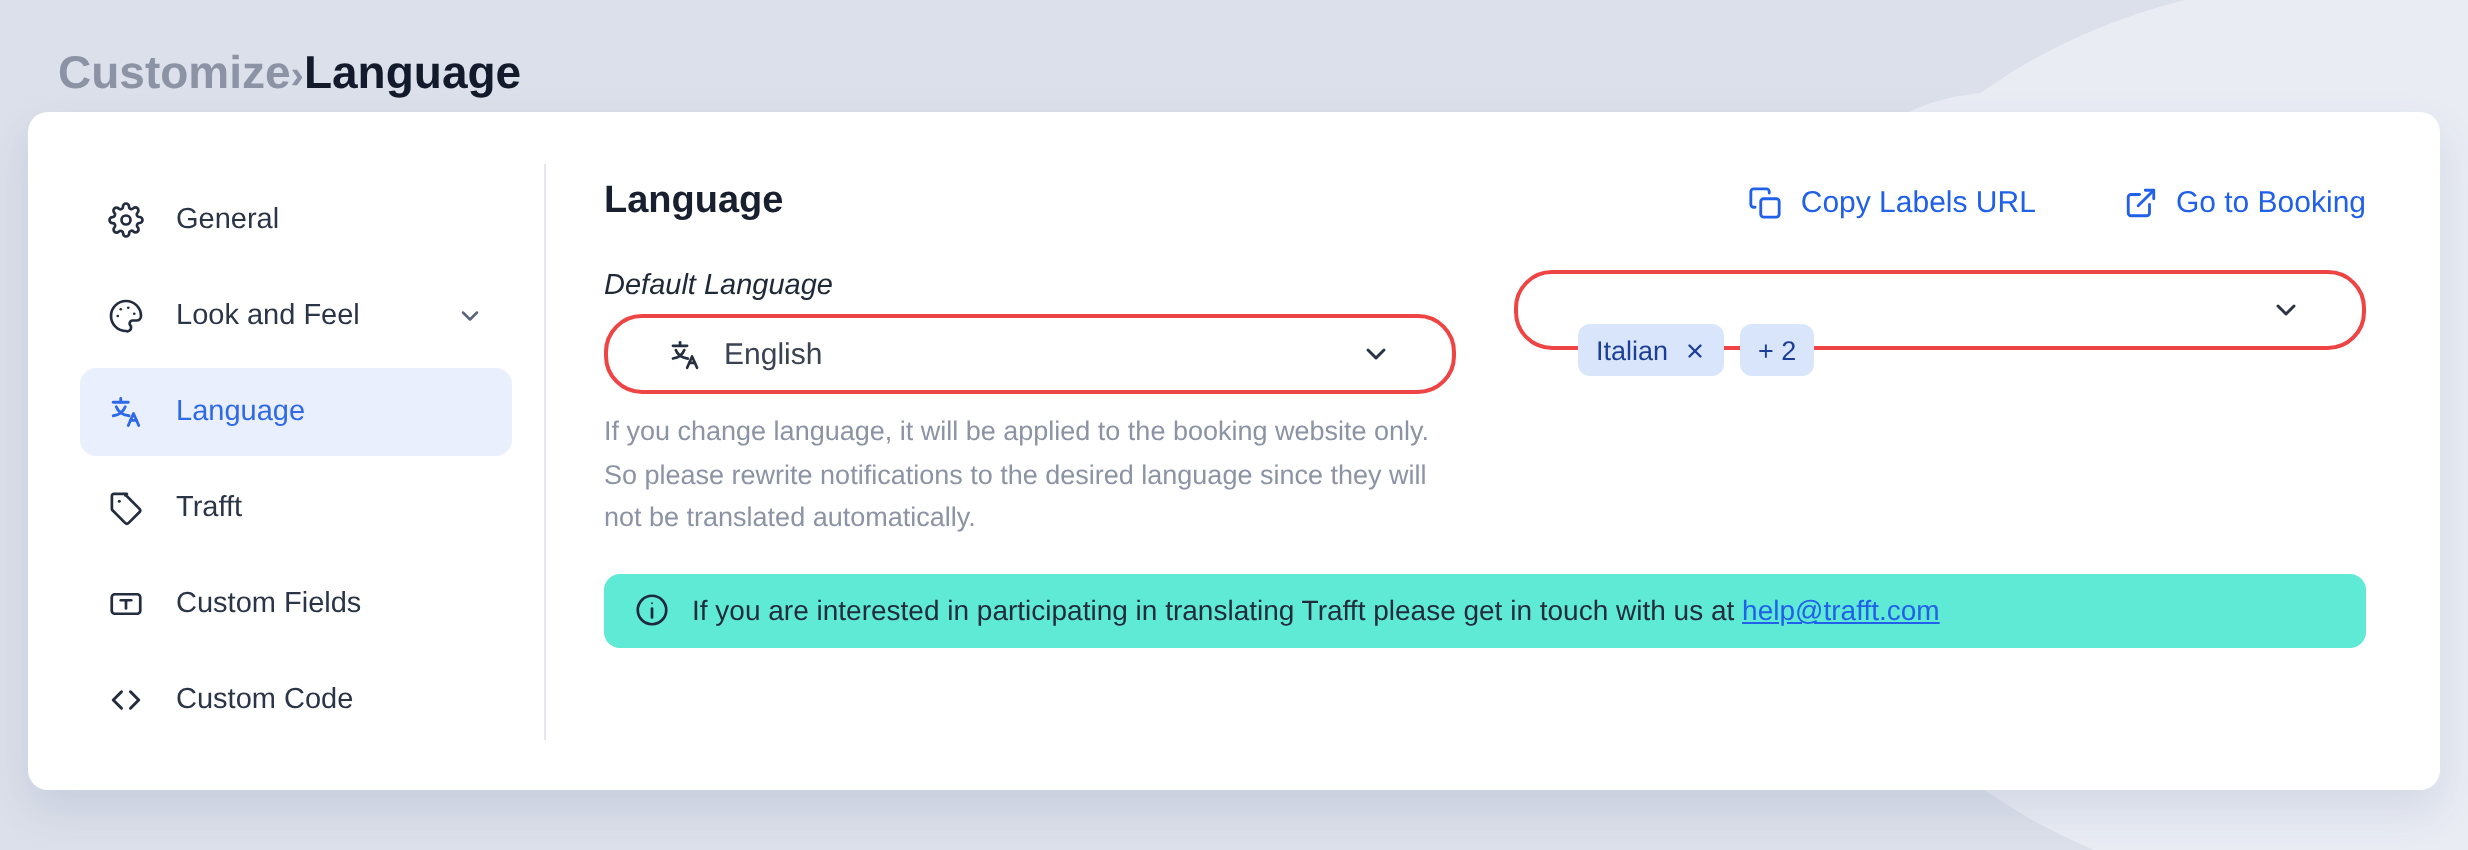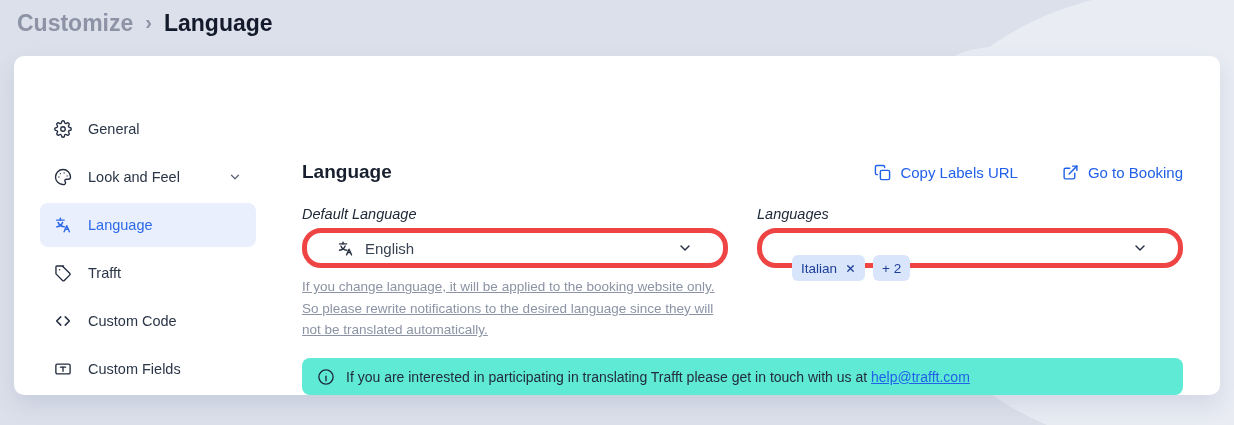--- a/index.html
+++ b/index.html
@@ -14,33 +14,32 @@
   .blob-big {
     position:absolute; width:560px; height:460px; right:-220px; top:-10px;
     background:#e9ecf3; border-radius:50%;
   }
   .blob-small {
     position:absolute; width:120px; height:44px; left:945px; top:46px;
     background:#e9ecf3; border-radius:50%;
   }
   
   .breadcrumb {
-    position:relative; height:50px; display:flex; align-items:flex-start;
-    padding:10px 0 0 17px; gap:12px; font-size:23px;
+    position:relative; height:50px; display:flex; align-items:flex-end;
+    padding:10px 0 0 29px; font-size:23px;
   }
   .crumb-section { color:#8b93a5; font-weight:600; }
   .crumb-sep { color:#8b93a5; font-size:20px; font-weight:600; padding-top:1px; }
   .crumb-page { color:#121a2b; font-weight:700; }
   
   .card {
     position:relative; margin:6px 14px 0; height:339px;
     background:#ffffff; border-radius:10px;
     box-shadow:0 10px 22px rgba(50,70,130,0.12);
     display:flex;
-    align-items:flex-end;
   }
   
   .sidebar { width:258px; padding:32px 16px 0 26px; flex-shrink:0; }
   .side-item {
     height:44px; margin-bottom:4px; display:flex; align-items:center;
     gap:16px; padding:0 14px; border-radius:8px; cursor:pointer;
     color:#2a3547; font-size:14.5px; font-weight:500;
   }
   .side-item svg { flex-shrink:0; color:#232d3f; }
   .side-item.active { background:#e9effc; color:#2e6ae8; }
@@ -54,34 +53,34 @@
   .header-actions { display:flex; align-items:center; gap:44px; }
   .action-link {
     display:flex; align-items:center; gap:9px; color:#2160e8;
     font-size:15px; font-weight:500; text-decoration:none; cursor:pointer;
   }
   
   .columns { display:flex; gap:29px; margin-top:23px; }
   .col { flex:1; min-width:0; }
   .field-label { font-size:14.5px; color:#202938; margin-bottom:6px;font-style:italic; }
   .select-box {
-    height:40px; background:#fff; border:5px solid #ef4444; border-radius:19px;
+    height:40px; background:#fff; border:2px solid #ef4444; border-radius:19px;
     display:flex; align-items:center; padding:0 30px; cursor:pointer;
   }
   .select-box .chev { margin-left:auto; color:#2a3444; }
   .select-value { font-size:15px; color:#3a4353; margin-left:11px; }
   .translate-glyph { color:#273040; }
   .chips { display:flex; gap:8px; align-items:center; }
   .chip {
     display:flex; align-items:center; gap:8px; background:#d8e5fb; color:#1d3f97;
     border-radius:6px; height:26px; padding:0 9px; font-size:13.5px; font-weight:500;margin-top:40px;
   }
   .chip-x { cursor:pointer; color:#1d3f97; display:flex; align-items:center; }
   .help-text {
-    margin-top:8px; font-size:13.5px; line-height:1.6; color:#8b93a4; max-width:430px;text-decoration:underline;
+    margin-top:8px; font-size:13.5px; line-height:1.6; color:#8b93a4; max-width:430px;
   }
   
   .banner {
     margin-top:17px; height:37px; background:#5eead4; border-radius:8px;
     display:flex; align-items:center; gap:11px; padding:0 15px;
     font-size:14px; color:#232c3d;
   }
   .banner svg { flex-shrink:0; color:#1e2940; }
   .banner a { color:#2160e8; cursor:pointer; }
 </style>
@@ -137,34 +136,34 @@
 
     <div class="side-item">
       <svg width="18" height="18" viewBox="0 0 24 24" fill="none" stroke="currentColor" stroke-width="1.8" stroke-linecap="round" stroke-linejoin="round">
           <path d="M12.6 2.6H3.9a1.3 1.3 0 0 0-1.3 1.3v8.7a1.3 1.3 0 0 0 .38.92l8.4 8.4a1.7 1.7 0 0 0 2.4 0l7.1-7.1a1.7 1.7 0 0 0 0-2.4l-8.4-8.4a1.3 1.3 0 0 0-.88-.42Z"></path>
           <circle cx="7.5" cy="7.5" r="1" fill="currentColor" stroke="none"></circle>
         </svg>
       <span>Trafft</span>
     </div>
 
     <div class="side-item">
+      <svg width="18" height="18" viewBox="0 0 24 24" fill="none" stroke="currentColor" stroke-width="1.8" stroke-linecap="round" stroke-linejoin="round">
+          <rect x="2.5" y="5.5" width="19" height="13" rx="2"></rect>
+          <path d="M8.5 9.5h7"></path>
+          <path d="M12 9.5v5.5"></path>
+        </svg>
+      <span>Custom Fields</span>
+    </div>
+
+    <div class="side-item">
       <svg width="18" height="18" viewBox="0 0 24 24" fill="none" stroke="currentColor" stroke-width="2" stroke-linecap="round" stroke-linejoin="round">
           <path d="m9 6.5-5.5 5.5L9 17.5"></path>
           <path d="m15 6.5 5.5 5.5L15 17.5"></path>
         </svg>
       <span>Custom Code</span>
-    </div>
-
-    <div class="side-item">
-      <svg width="18" height="18" viewBox="0 0 24 24" fill="none" stroke="currentColor" stroke-width="1.8" stroke-linecap="round" stroke-linejoin="round">
-          <rect x="2.5" y="5.5" width="19" height="13" rx="2"></rect>
-          <path d="M8.5 9.5h7"></path>
-          <path d="M12 9.5v5.5"></path>
-        </svg>
-      <span>Custom Fields</span>
     </div>
 
   </aside>
 
   <div class="divider"></div>
 
   <main class="main">
 
     <div class="main-header">
       <h1 class="page-title">Language</h1>
@@ -201,21 +200,20 @@
             </svg>
           <span class="select-value">English</span>
           <svg class="chev" width="16" height="16" viewBox="0 0 24 24" fill="none" stroke="currentColor" stroke-width="2.2" stroke-linecap="round" stroke-linejoin="round">
               <path d="m6 9 6 6 6-6"></path>
             </svg>
         </div>
         <p class="help-text">If you change language, it will be applied to the booking website only. So please rewrite notifications to the desired language since they will not be translated automatically.</p>
       </div>
 
       <div class="col">
-        <div class="field-label">Languages</div>
         <div class="select-box">
           <div class="chips">
             <span class="chip">
               <span>Italian</span>
               <span class="chip-x">
                 <svg width="11" height="11" viewBox="0 0 24 24" fill="none" stroke="currentColor" stroke-width="2.6" stroke-linecap="round">
                     <path d="M18 6 6 18"></path>
                     <path d="m6 6 12 12"></path>
                   </svg>
               </span>

